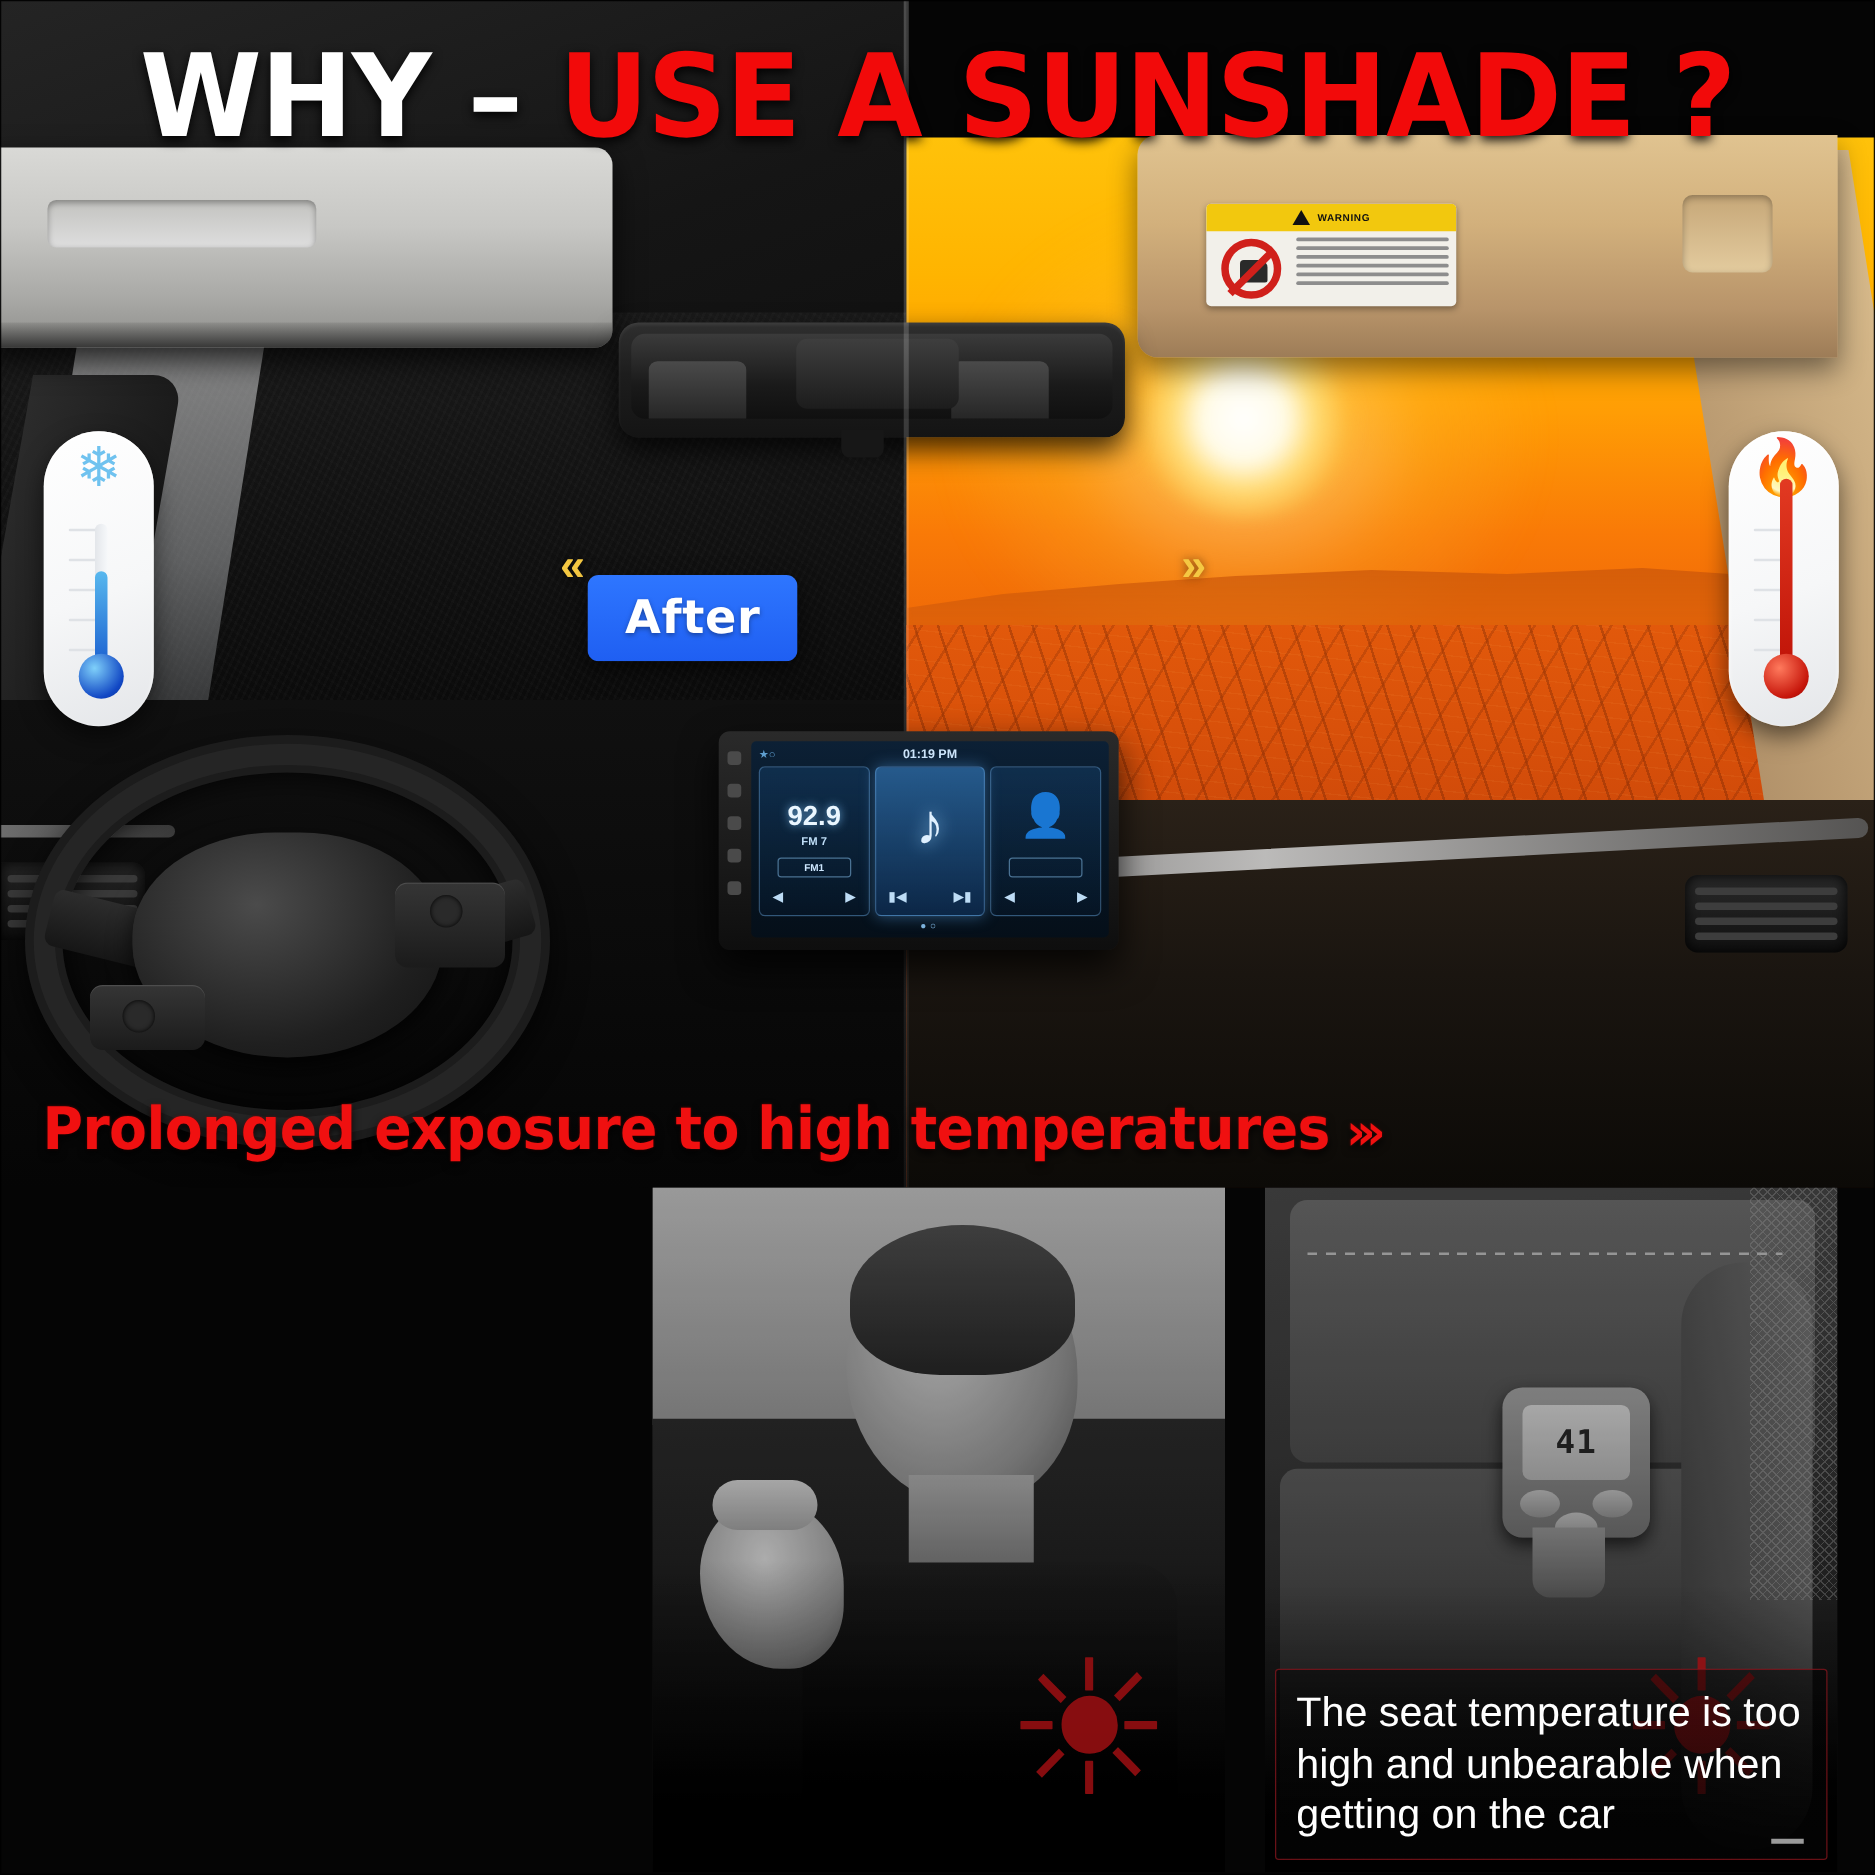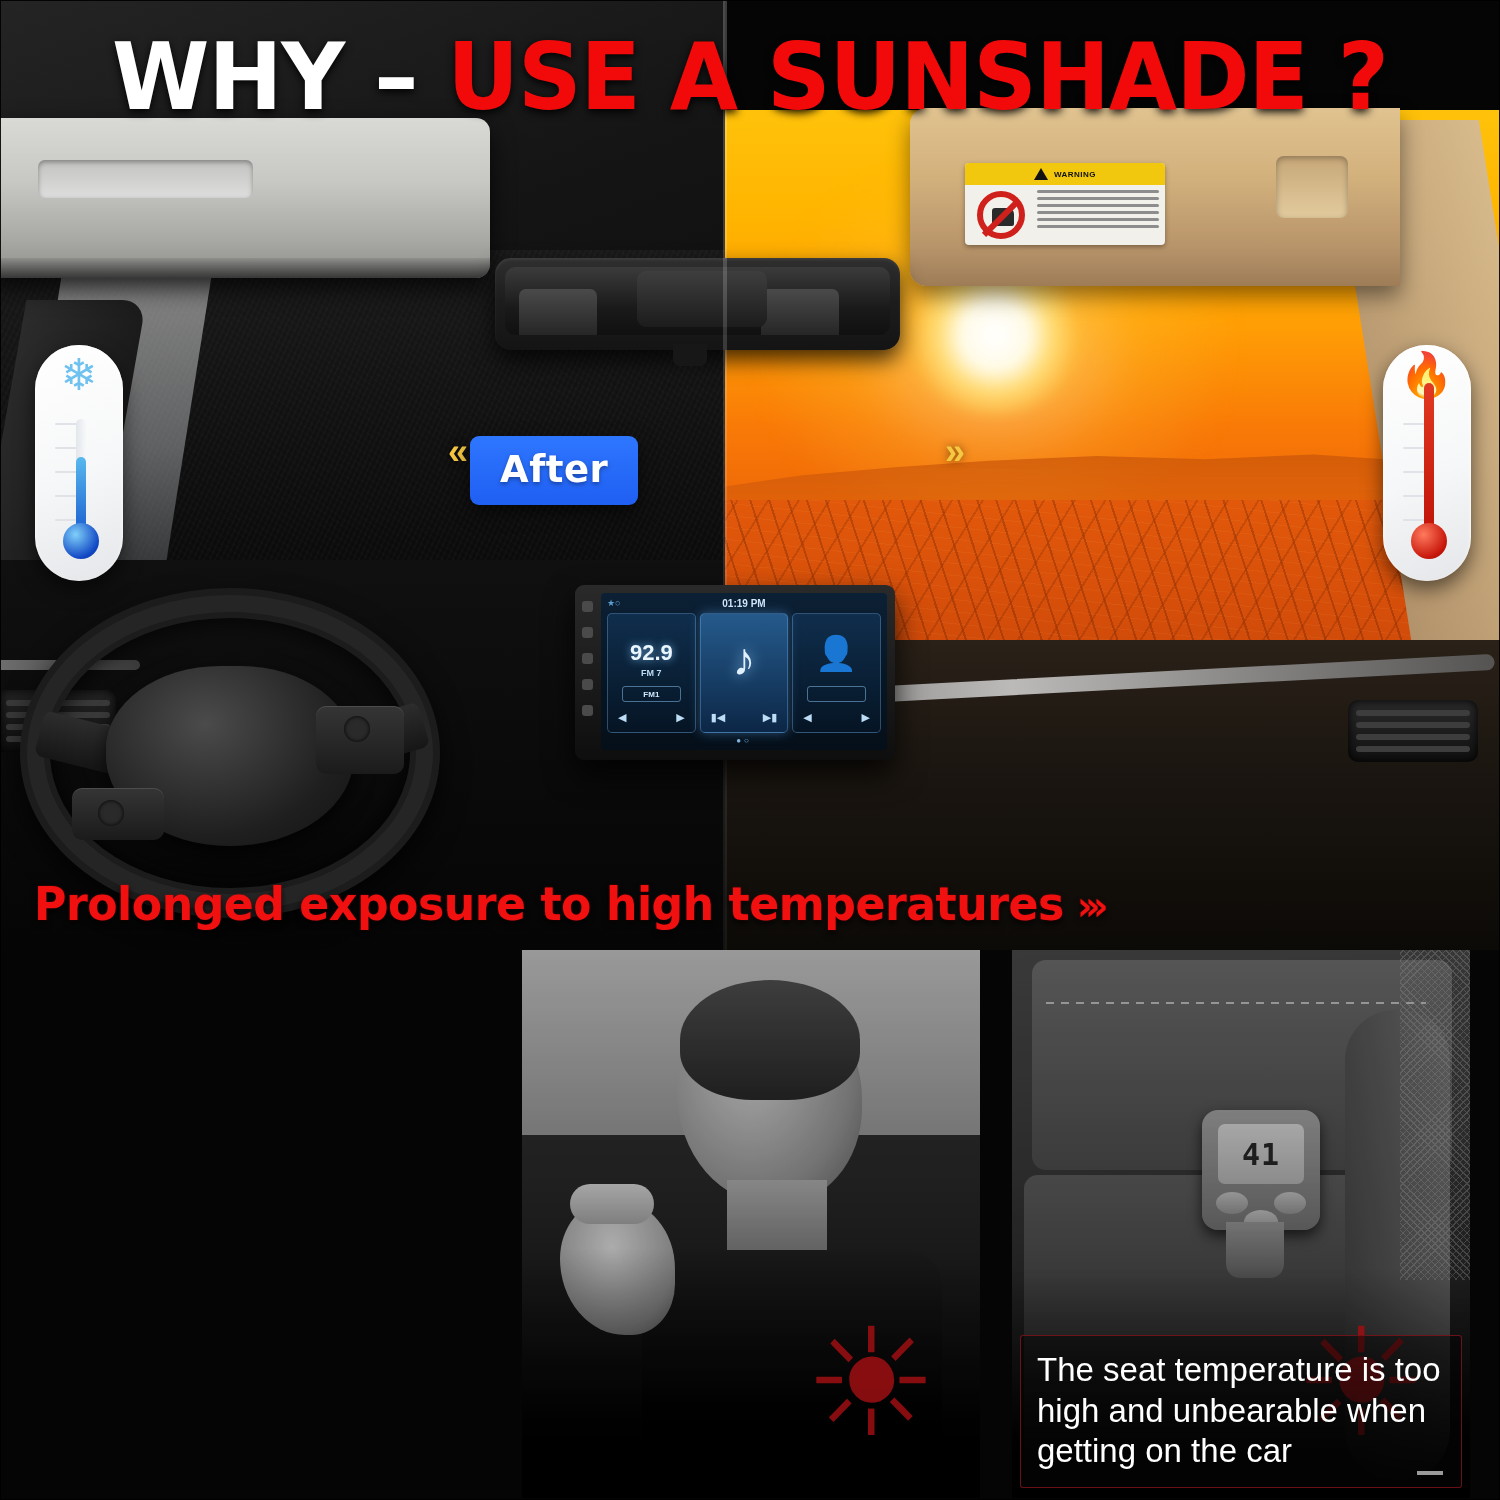--- a/index.html
+++ b/index.html
@@ -73,21 +73,21 @@
   .bf-hills { position:absolute; left:0; top:432px; width:775px; height:80px;
       background:linear-gradient(180deg,rgba(200,85,10,.85),rgba(214,94,12,.5));
       clip-path:polygon(0 68%,10% 54%,22% 44%,34% 36%,48% 30%,62% 34%,76% 28%,88% 36%,100% 44%,100% 100%,0 100%);
       filter:blur(2px); }
   .bf-ground { position:absolute; left:0; top:500px; width:775px; height:450px;
       background:linear-gradient(180deg,#e2590b 0%,#d9510a 18%,#c94509 45%,#ae370a 75%,#8e2a08 100%); }
   .bf-crack { position:absolute; inset:0; opacity:.42;
       background:repeating-linear-gradient(72deg, rgba(60,12,0,.55) 0 2px, rgba(0,0,0,0) 2px 18px),
                  repeating-linear-gradient(-58deg, rgba(70,16,0,.4) 0 2px, rgba(0,0,0,0) 2px 26px),
                  repeating-linear-gradient(6deg, rgba(255,180,90,.18) 0 1px, rgba(0,0,0,0) 1px 12px); }
-  .bf-visor { position:absolute; left:185px; top:108px; width:490px; height:178px; border-radius:16px 0 0 16px;
+  .bf-visor { position:absolute; left:185px; top:108px; width:560px; height:178px; border-radius:16px 0 0 16px;
       background:linear-gradient(180deg,#e0c390 0%,#d2b07c 40%,#b8946a 78%,#9d7c57 100%);
       box-shadow:0 10px 22px rgba(0,0,0,.45); }
   .bf-visor .slot { position:absolute; right:52px; top:48px; width:72px; height:62px; border-radius:8px;
       background:linear-gradient(180deg,#c6a778,#e3cb9e); box-shadow:inset 0 2px 6px rgba(0,0,0,.3); }
   .warn-label { position:absolute; left:55px; top:55px; width:200px; height:82px; background:#f2f0ea;
       border-radius:4px; overflow:hidden; box-shadow:0 2px 5px rgba(0,0,0,.35); }
   .warn-head { height:22px; background:#f2c80e; display:flex; align-items:center; justify-content:center; gap:6px; }
   .warn-head .tri { width:0;height:0;border-left:7px solid transparent;border-right:7px solid transparent;border-bottom:12px solid #111; }
   .warn-head .wtxt { font-size:8px; font-weight:bold; color:#111; letter-spacing:.5px; }
   .warn-body { display:flex; height:60px; }
@@ -145,21 +145,21 @@
       border:1px solid rgba(140,200,245,.5); display:flex; align-items:center; justify-content:center;
       color:#cfe8ff; font-size:8px; font-weight:bold; }
   .sc-arrows { position:absolute; left:10px; right:10px; bottom:8px; display:flex; justify-content:space-between;
       color:#bddcf5; font-size:11px; }
   .sc-note { position:absolute; left:0; right:0; top:22px; text-align:center; color:#dff0ff; font-size:46px;
       text-shadow:0 0 14px rgba(150,210,255,.9); line-height:1; }
   .sc-person { position:absolute; left:0; right:0; top:22px; text-align:center; color:#dff0ff; font-size:34px; line-height:1; }
   .sc-dots { text-align:center; color:#7fb4dd; font-size:8px; letter-spacing:3px; padding-top:3px; }
 
   
-  .badges { position:absolute; left:470px; top:436px; display:flex; z-index:9; align-items:stretch;
+  .badges { position:absolute; left:470px; top:460px; display:flex; z-index:9; align-items:stretch;
       border-radius:9px; overflow:hidden; box-shadow:0 7px 18px rgba(0,0,0,.55); }
   .badge { padding:12px 30px 14px; font-size:37px; font-weight:bold; color:#fff; letter-spacing:.5px;
       text-shadow:0 2px 4px rgba(0,0,0,.35); font-family:"DejaVu Sans", sans-serif; }
   .badge.after { background:linear-gradient(180deg,#2e76ff,#1f5ff2); }
   .badge.before { background:linear-gradient(180deg,#cf3a0d,#ae2a06); }
   .chev { position:absolute; top:50%; transform:translateY(-50%); font-size:36px; font-weight:bold;
       color:#f5c842; text-shadow:0 0 8px rgba(0,0,0,.5); z-index:9; letter-spacing:-4px; }
   .chev-l { position:absolute; left:448px; top:452px; }
   .chev-r { position:absolute; left:945px; top:452px; }
 
@@ -249,21 +249,21 @@
   .p3 .bolster { position:absolute; right:20px; top:60px; width:105px; height:470px; border-radius:50px;
       background:linear-gradient(260deg,#707070,#3c3c3c); }
   .p3 .mesh { position:absolute; right:0; top:0; width:70px; height:330px; opacity:.35;
       background:repeating-linear-gradient(45deg,#aaa 0 1px,transparent 1px 5px),
                  repeating-linear-gradient(-45deg,#aaa 0 1px,transparent 1px 5px); }
   .ir-gun { position:absolute; left:190px; top:160px; width:118px; height:165px; }
   .ir-gun .body { position:absolute; left:0; top:0; width:118px; height:120px; border-radius:16px;
       background:linear-gradient(180deg,#9a9a9a,#6d6d6d); box-shadow:0 6px 14px rgba(0,0,0,.6); }
   .ir-gun .disp { position:absolute; left:16px; top:14px; width:86px; height:60px; border-radius:7px;
       background:linear-gradient(180deg,#c9c9c9,#a9a9a9); display:flex; align-items:center; justify-content:center; }
-  .ir-gun .val { font-family:"DejaVu Sans Mono", monospace; font-size:30px; color:#2a2a2a; font-weight:bold; letter-spacing:1px; }
+  .ir-gun .val { font-family:"DejaVu Sans Mono", monospace; font-size:26px; color:#2a2a2a; font-weight:bold; letter-spacing:1px; }
   .ir-gun .b1,.ir-gun .b2,.ir-gun .b3 { position:absolute; border-radius:50%; background:linear-gradient(180deg,#b4b4b4,#8a8a8a); }
   .ir-gun .b1 { left:14px; top:82px; width:32px; height:22px; }
   .ir-gun .b2 { right:14px; top:82px; width:32px; height:22px; }
   .ir-gun .b3 { left:42px; top:100px; width:34px; height:24px; }
   .ir-gun .grip { position:absolute; left:24px; top:112px; width:58px; height:56px; border-radius:0 0 14px 14px;
       background:linear-gradient(180deg,#8d8d8d,#5e5e5e); }
   .p3 .shadow { position:absolute; left:0; bottom:0; width:100%; height:230px;
       background:linear-gradient(180deg,rgba(0,0,0,0),rgba(0,0,0,.9)); }
 
   

